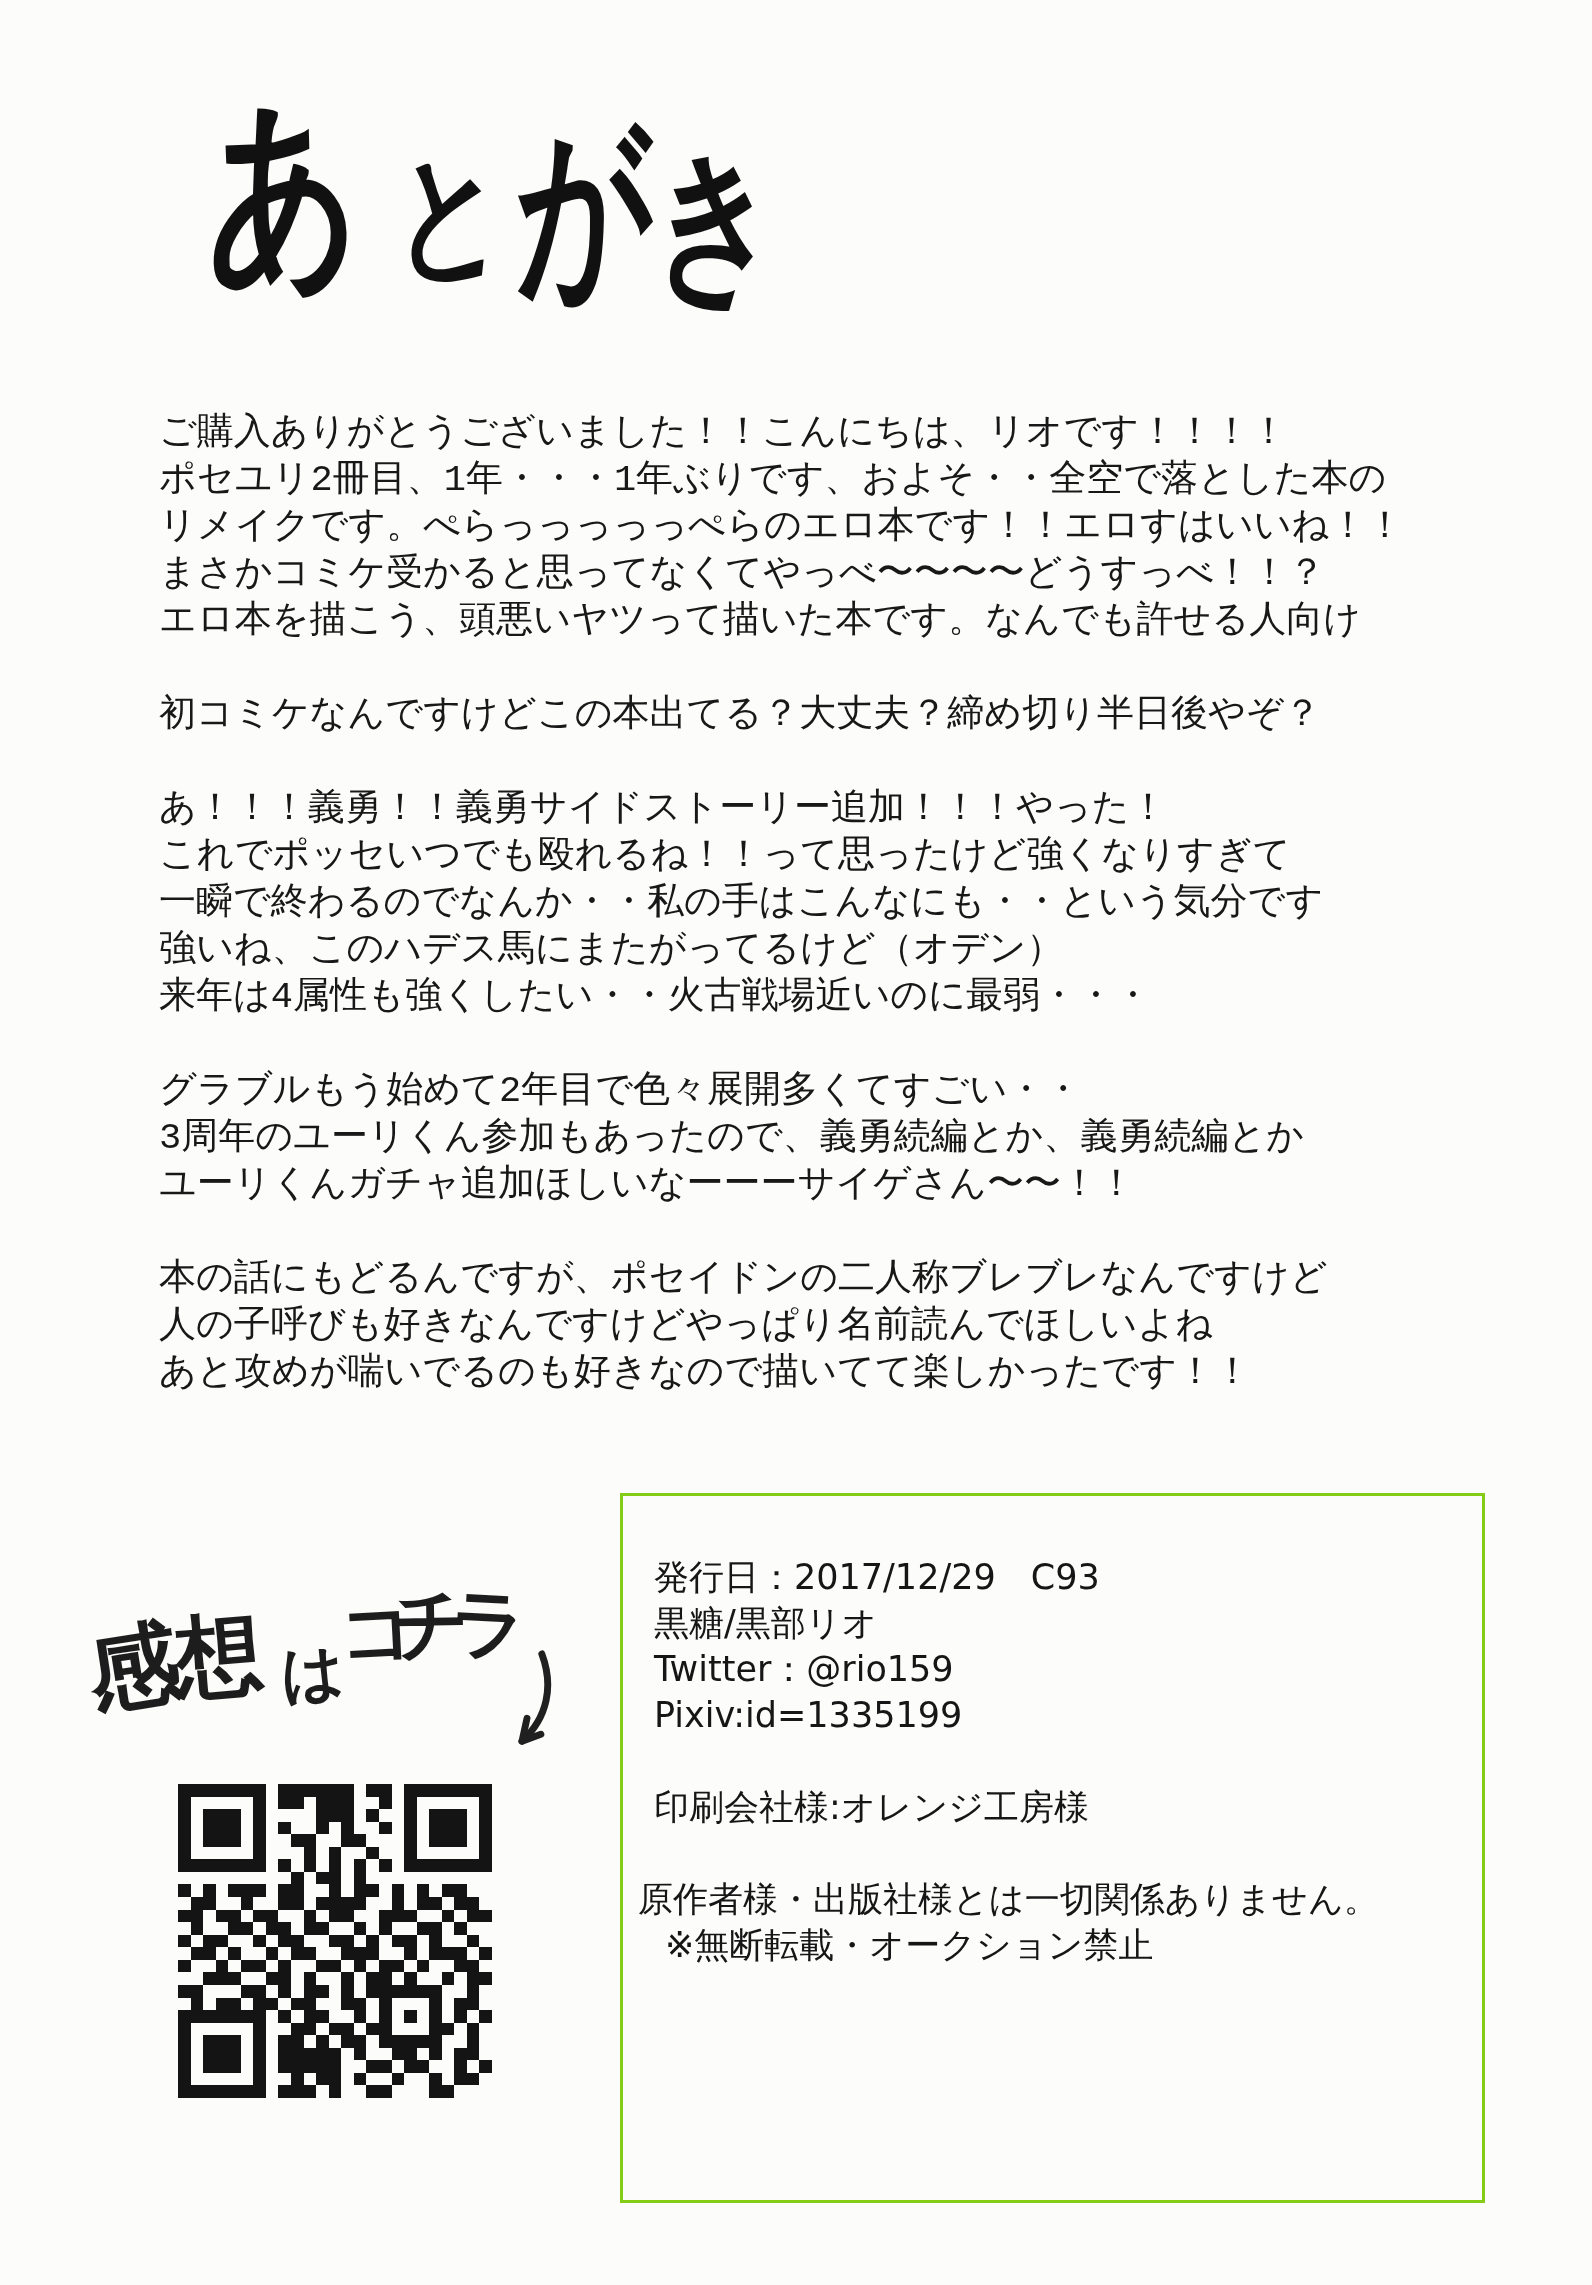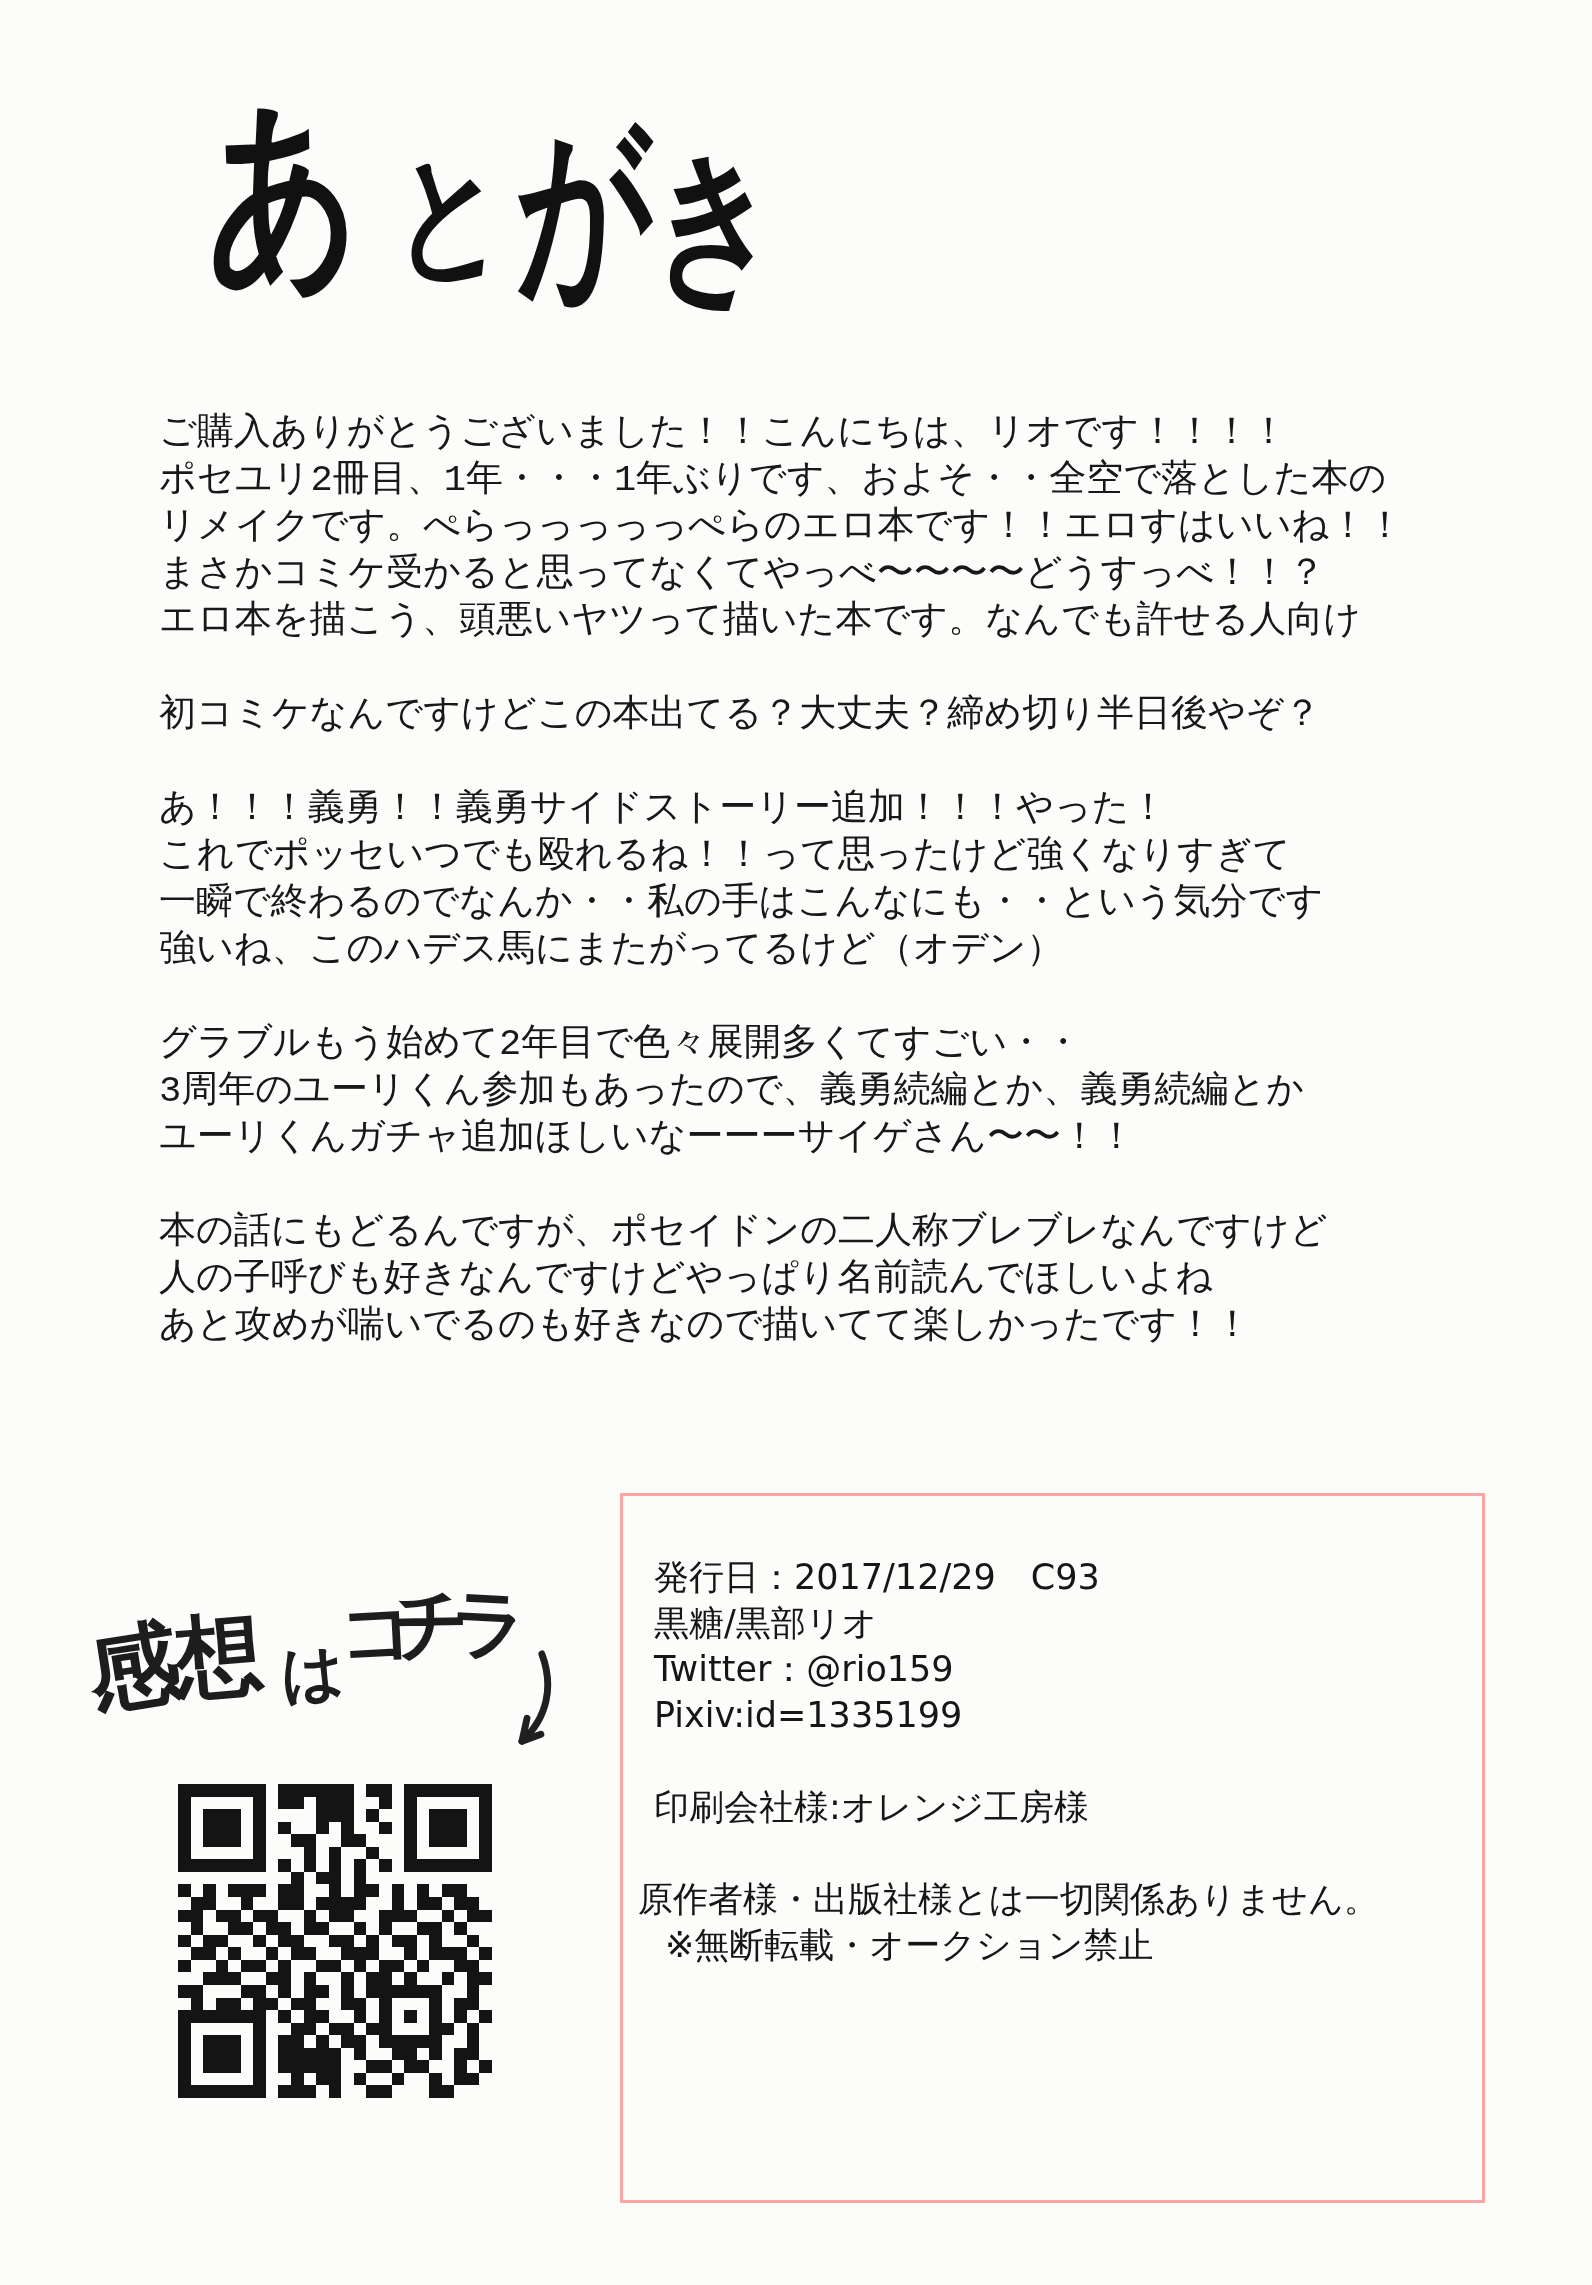--- a/index.html
+++ b/index.html
@@ -35,21 +35,21 @@
   .arrow{position:absolute;left:496px;top:1648px;}
   
   .qr{
     position:absolute;left:178px;top:1784px;width:314px;height:314px;
     display:grid;grid-template-columns:repeat(25,1fr);grid-auto-rows:1fr;
   }
   .qr .m{background:#141414;}
   
   .colophon{
     position:absolute;left:620px;top:1493px;width:865px;height:710px;
-    border:3px solid #fca5a5;box-sizing:border-box;
+    border:3px solid #84cc16;box-sizing:border-box;
   }
   .col-inner{position:absolute;left:31px;top:58px;font-size:35px;line-height:46px;color:#161616;}
   .col-block{margin:0 0 46px 0;}
   .notice{margin-left:-16px;}
   .notice .line{padding-left:27px;}
   .notice .line:first-child{padding-left:0;}
   .col-inner .line{height:46px;}
 </style>
 </head>
 <body>
@@ -72,20 +72,21 @@
       <div class="line">エロ本を描こう、頭悪いヤツって描いた本です。なんでも許せる人向け</div>
     </div>
     <div class="para">
       <div class="line">初コミケなんですけどこの本出てる？大丈夫？締め切り半日後やぞ？</div>
     </div>
     <div class="para">
       <div class="line">あ！！！義勇！！義勇サイドストーリー追加！！！やった！</div>
       <div class="line">これでポッセいつでも殴れるね！！って思ったけど強くなりすぎて</div>
       <div class="line">一瞬で終わるのでなんか・・私の手はこんなにも・・という気分です</div>
       <div class="line">強いね、このハデス馬にまたがってるけど（オデン）</div>
+      <div class="line">来年は4属性も強くしたい・・火古戦場近いのに最弱・・・</div>
     </div>
     <div class="para">
       <div class="line">グラブルもう始めて2年目で色々展開多くてすごい・・</div>
       <div class="line">3周年のユーリくん参加もあったので、義勇続編とか、義勇続編とか</div>
       <div class="line">ユーリくんガチャ追加ほしいなーーーサイゲさん〜〜！！</div>
     </div>
     <div class="para">
       <div class="line">本の話にもどるんですが、ポセイドンの二人称ブレブレなんですけど</div>
       <div class="line">人の子呼びも好きなんですけどやっぱり名前読んでほしいよね</div>
       <div class="line">あと攻めが喘いでるのも好きなので描いてて楽しかったです！！</div>

